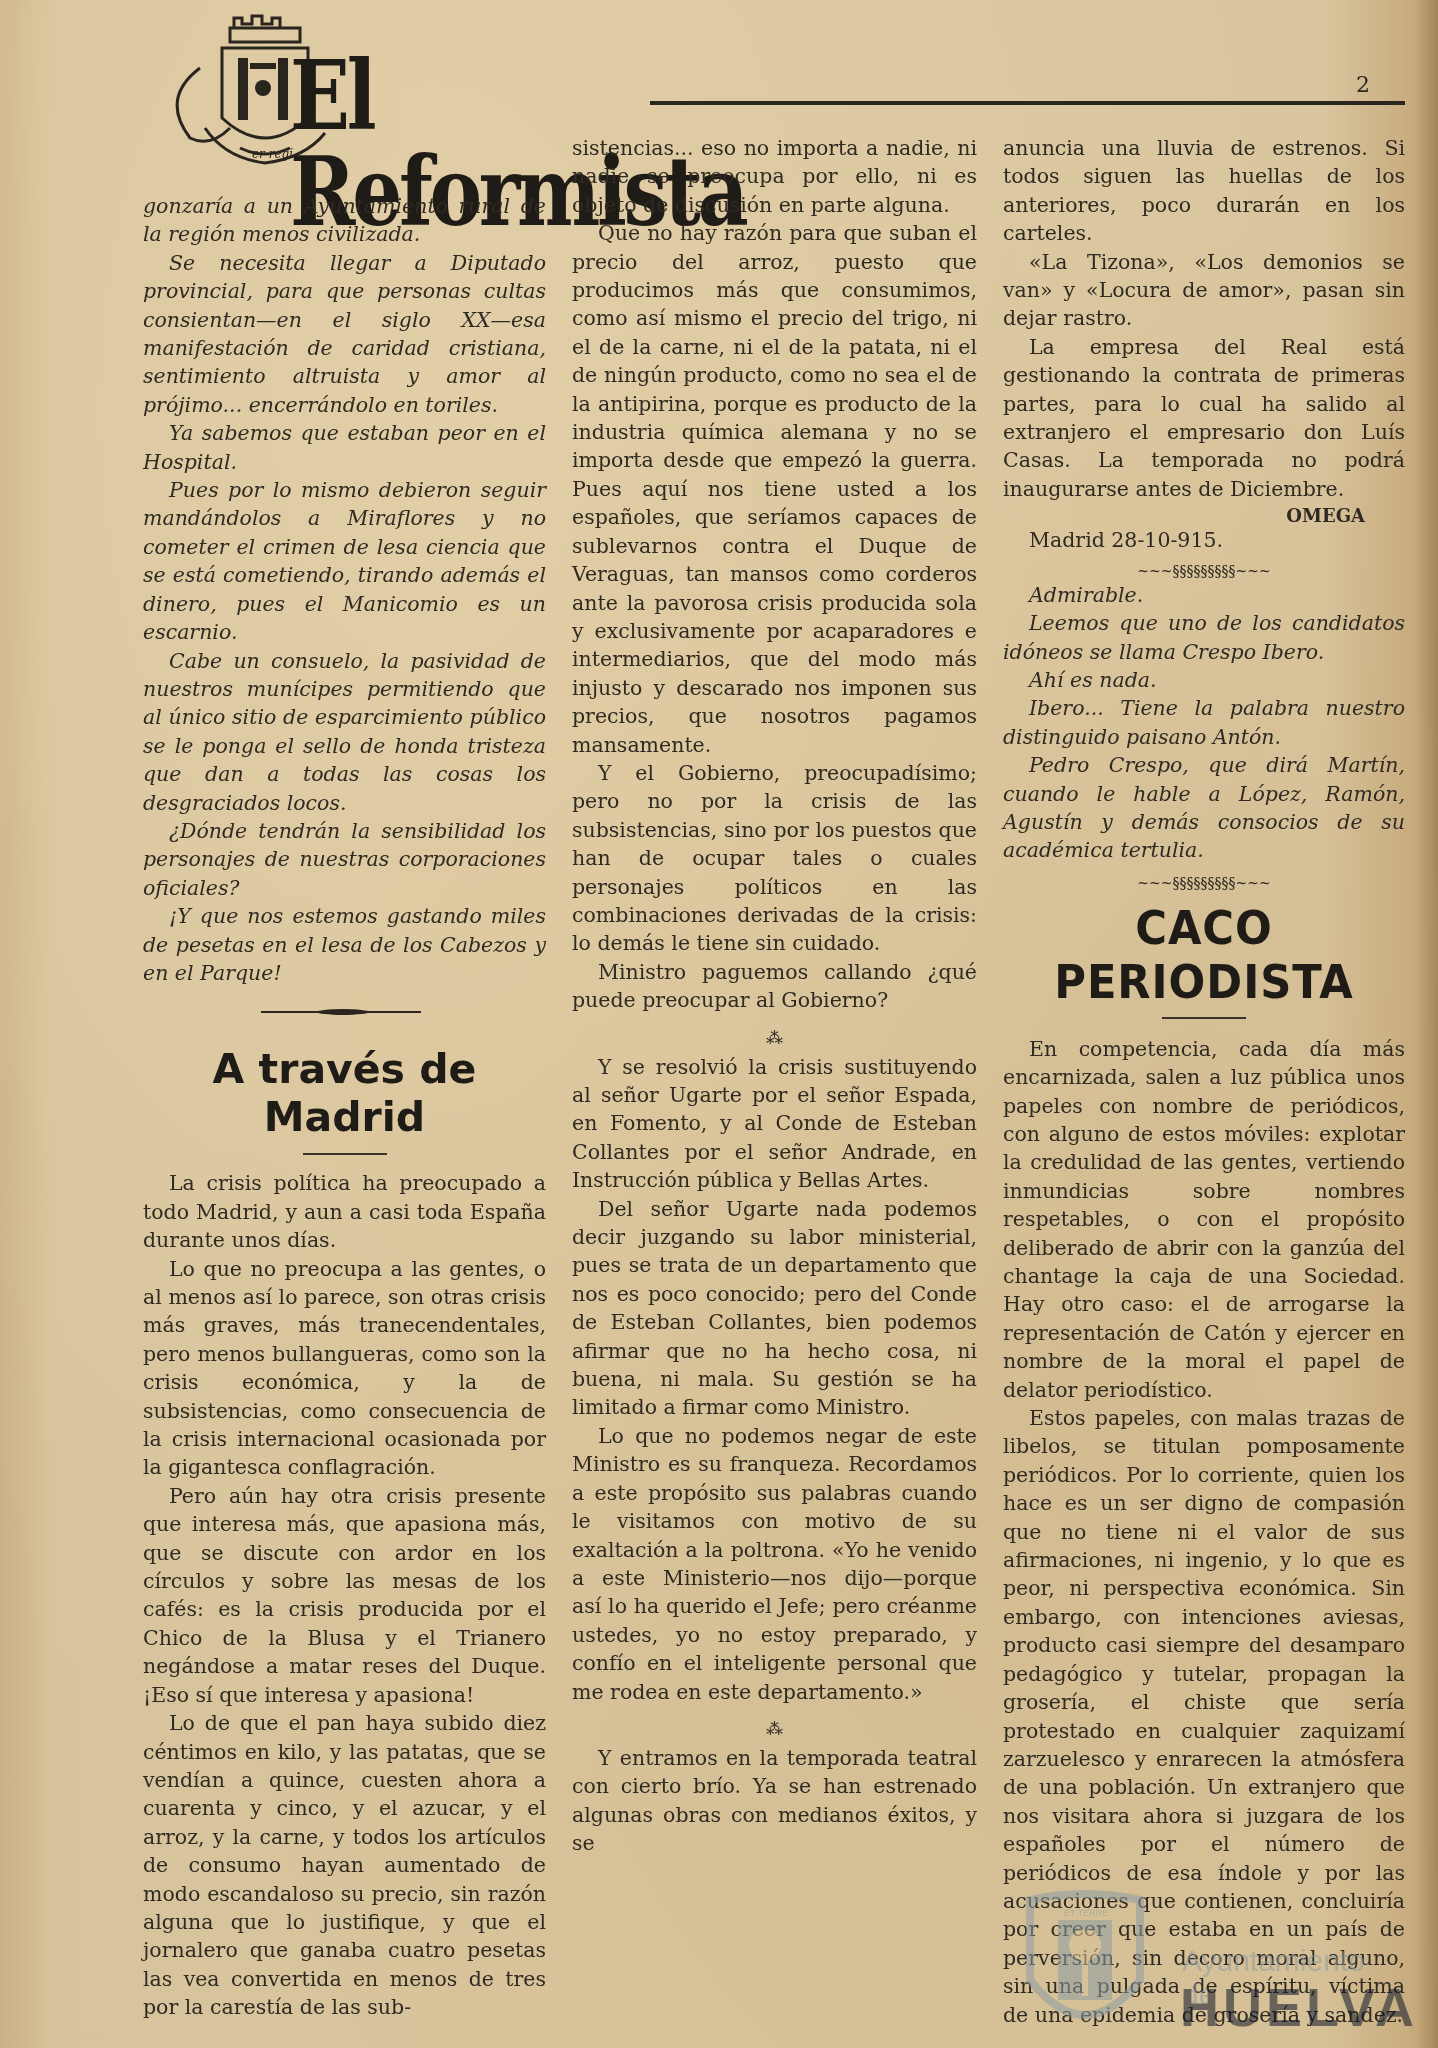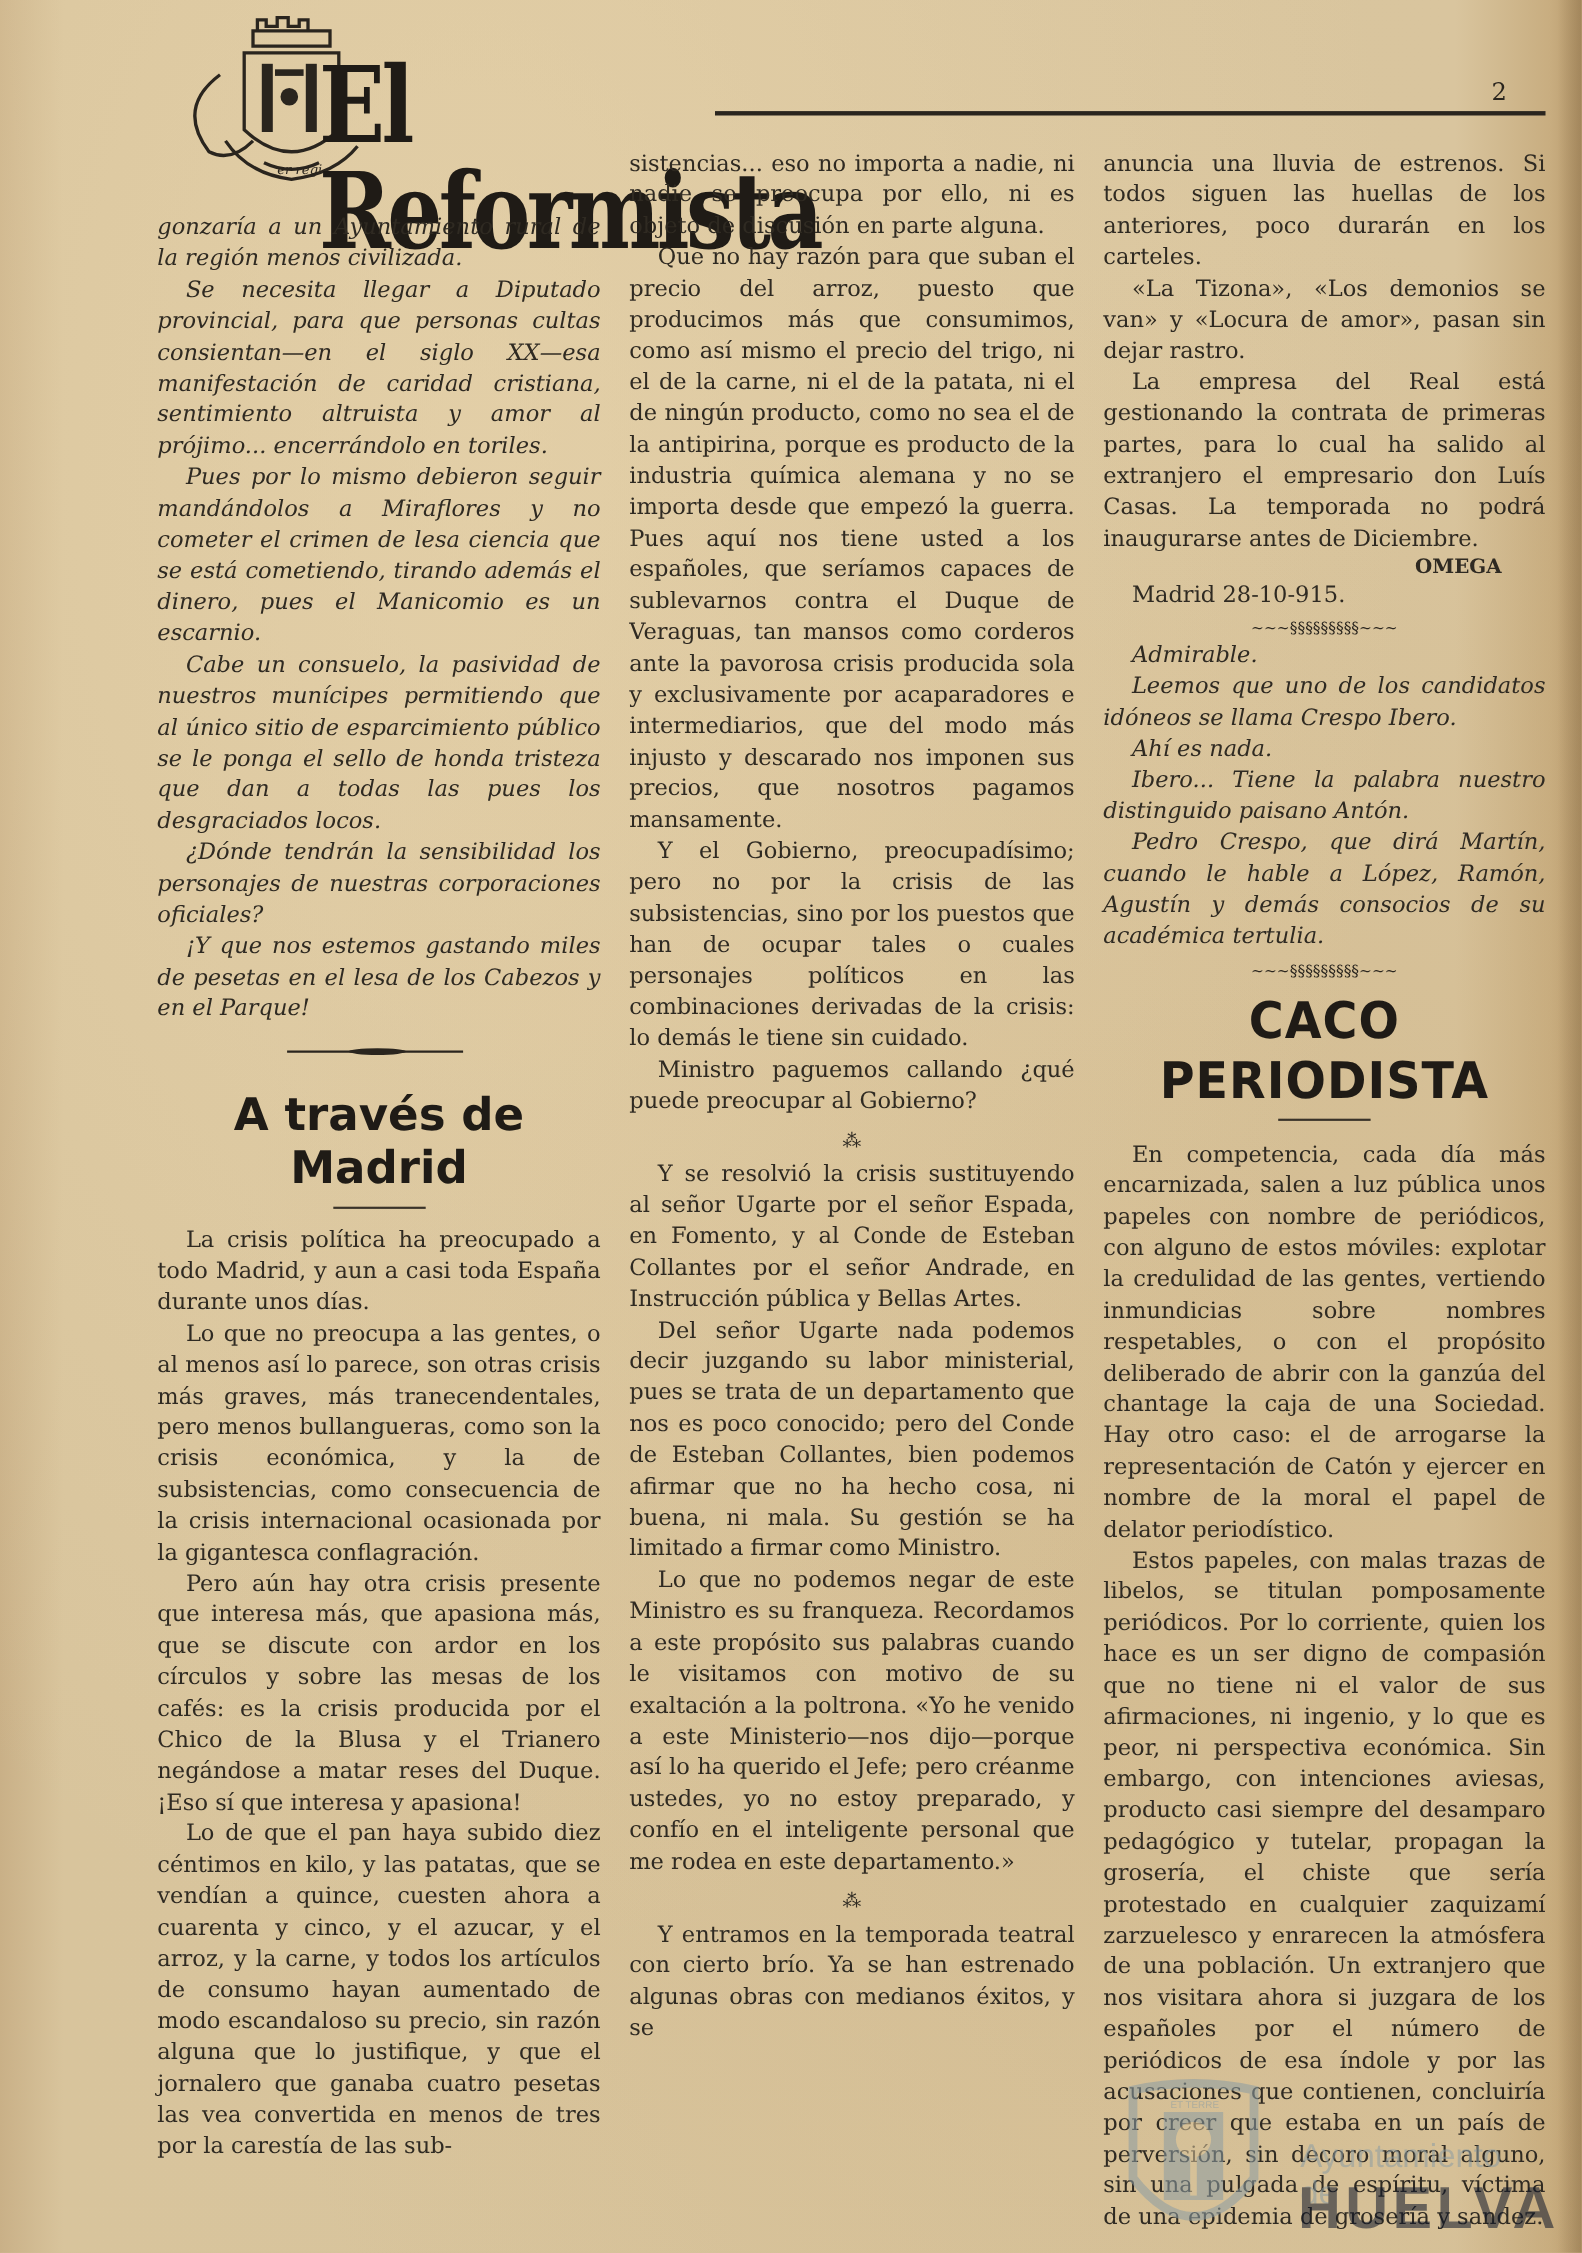--- a/index.html
+++ b/index.html
@@ -79,22 +79,23 @@
   </svg>
   <div class="mast-title">El Reformista</div>
 </div>
 <div class="mast-rule"></div>
 <div class="page-number">2</div>
 
 <div class="col col1" style="top:192px;">
   <div>
     <p class="it noindent">gonzaría a un Ayuntamiento rural de la región menos civilizada.</p>
     <p class="it">Se necesita llegar a Diputado provincial, para que personas cultas consientan—en el siglo XX—esa manifestación de caridad cristiana, sentimiento altruista y amor al prójimo... encerrándolo en toriles.</p>
+    <p class="it">Ya sabemos que estaban peor en el Hospital.</p>
     <p class="it">Pues por lo mismo debieron seguir mandándolos a Miraflores y no cometer el crimen de lesa ciencia que se está cometiendo, tirando además el dinero, pues el Manicomio es un escarnio.</p>
-    <p class="it">Cabe un consuelo, la pasividad de nuestros munícipes permitiendo que al único sitio de esparcimiento público se le ponga el sello de honda tristeza que dan a todas las pues los desgraciados locos.</p>
+    <p class="it">Cabe un consuelo, la pasividad de nuestros munícipes permitiendo que al único sitio de esparcimiento público se le ponga el sello de honda tristeza que dan a todas las cosas los desgraciados locos.</p>
     <p class="it">¿Dónde tendrán la sensibilidad los personajes de nuestras corporaciones oficiales?</p>
     <p class="it">¡Y que nos estemos gastando miles de pesetas en el lesa de los Cabezos y en el Parque!</p>
   </div>
   <svg width="403" height="22" style="display:block;margin-top:14px;">
     <line x1="118" y1="11" x2="278" y2="11" stroke="#2a251e" stroke-width="2"></line>
     <ellipse cx="200" cy="11" rx="26" ry="3" fill="#2a251e"></ellipse>
   </svg>
   <h2 class="heading h-madrid">A través de Madrid</h2>
   <div class="short-rule" style="width:84px;margin-top:12px;margin-bottom:14px;"></div>
   <div>

